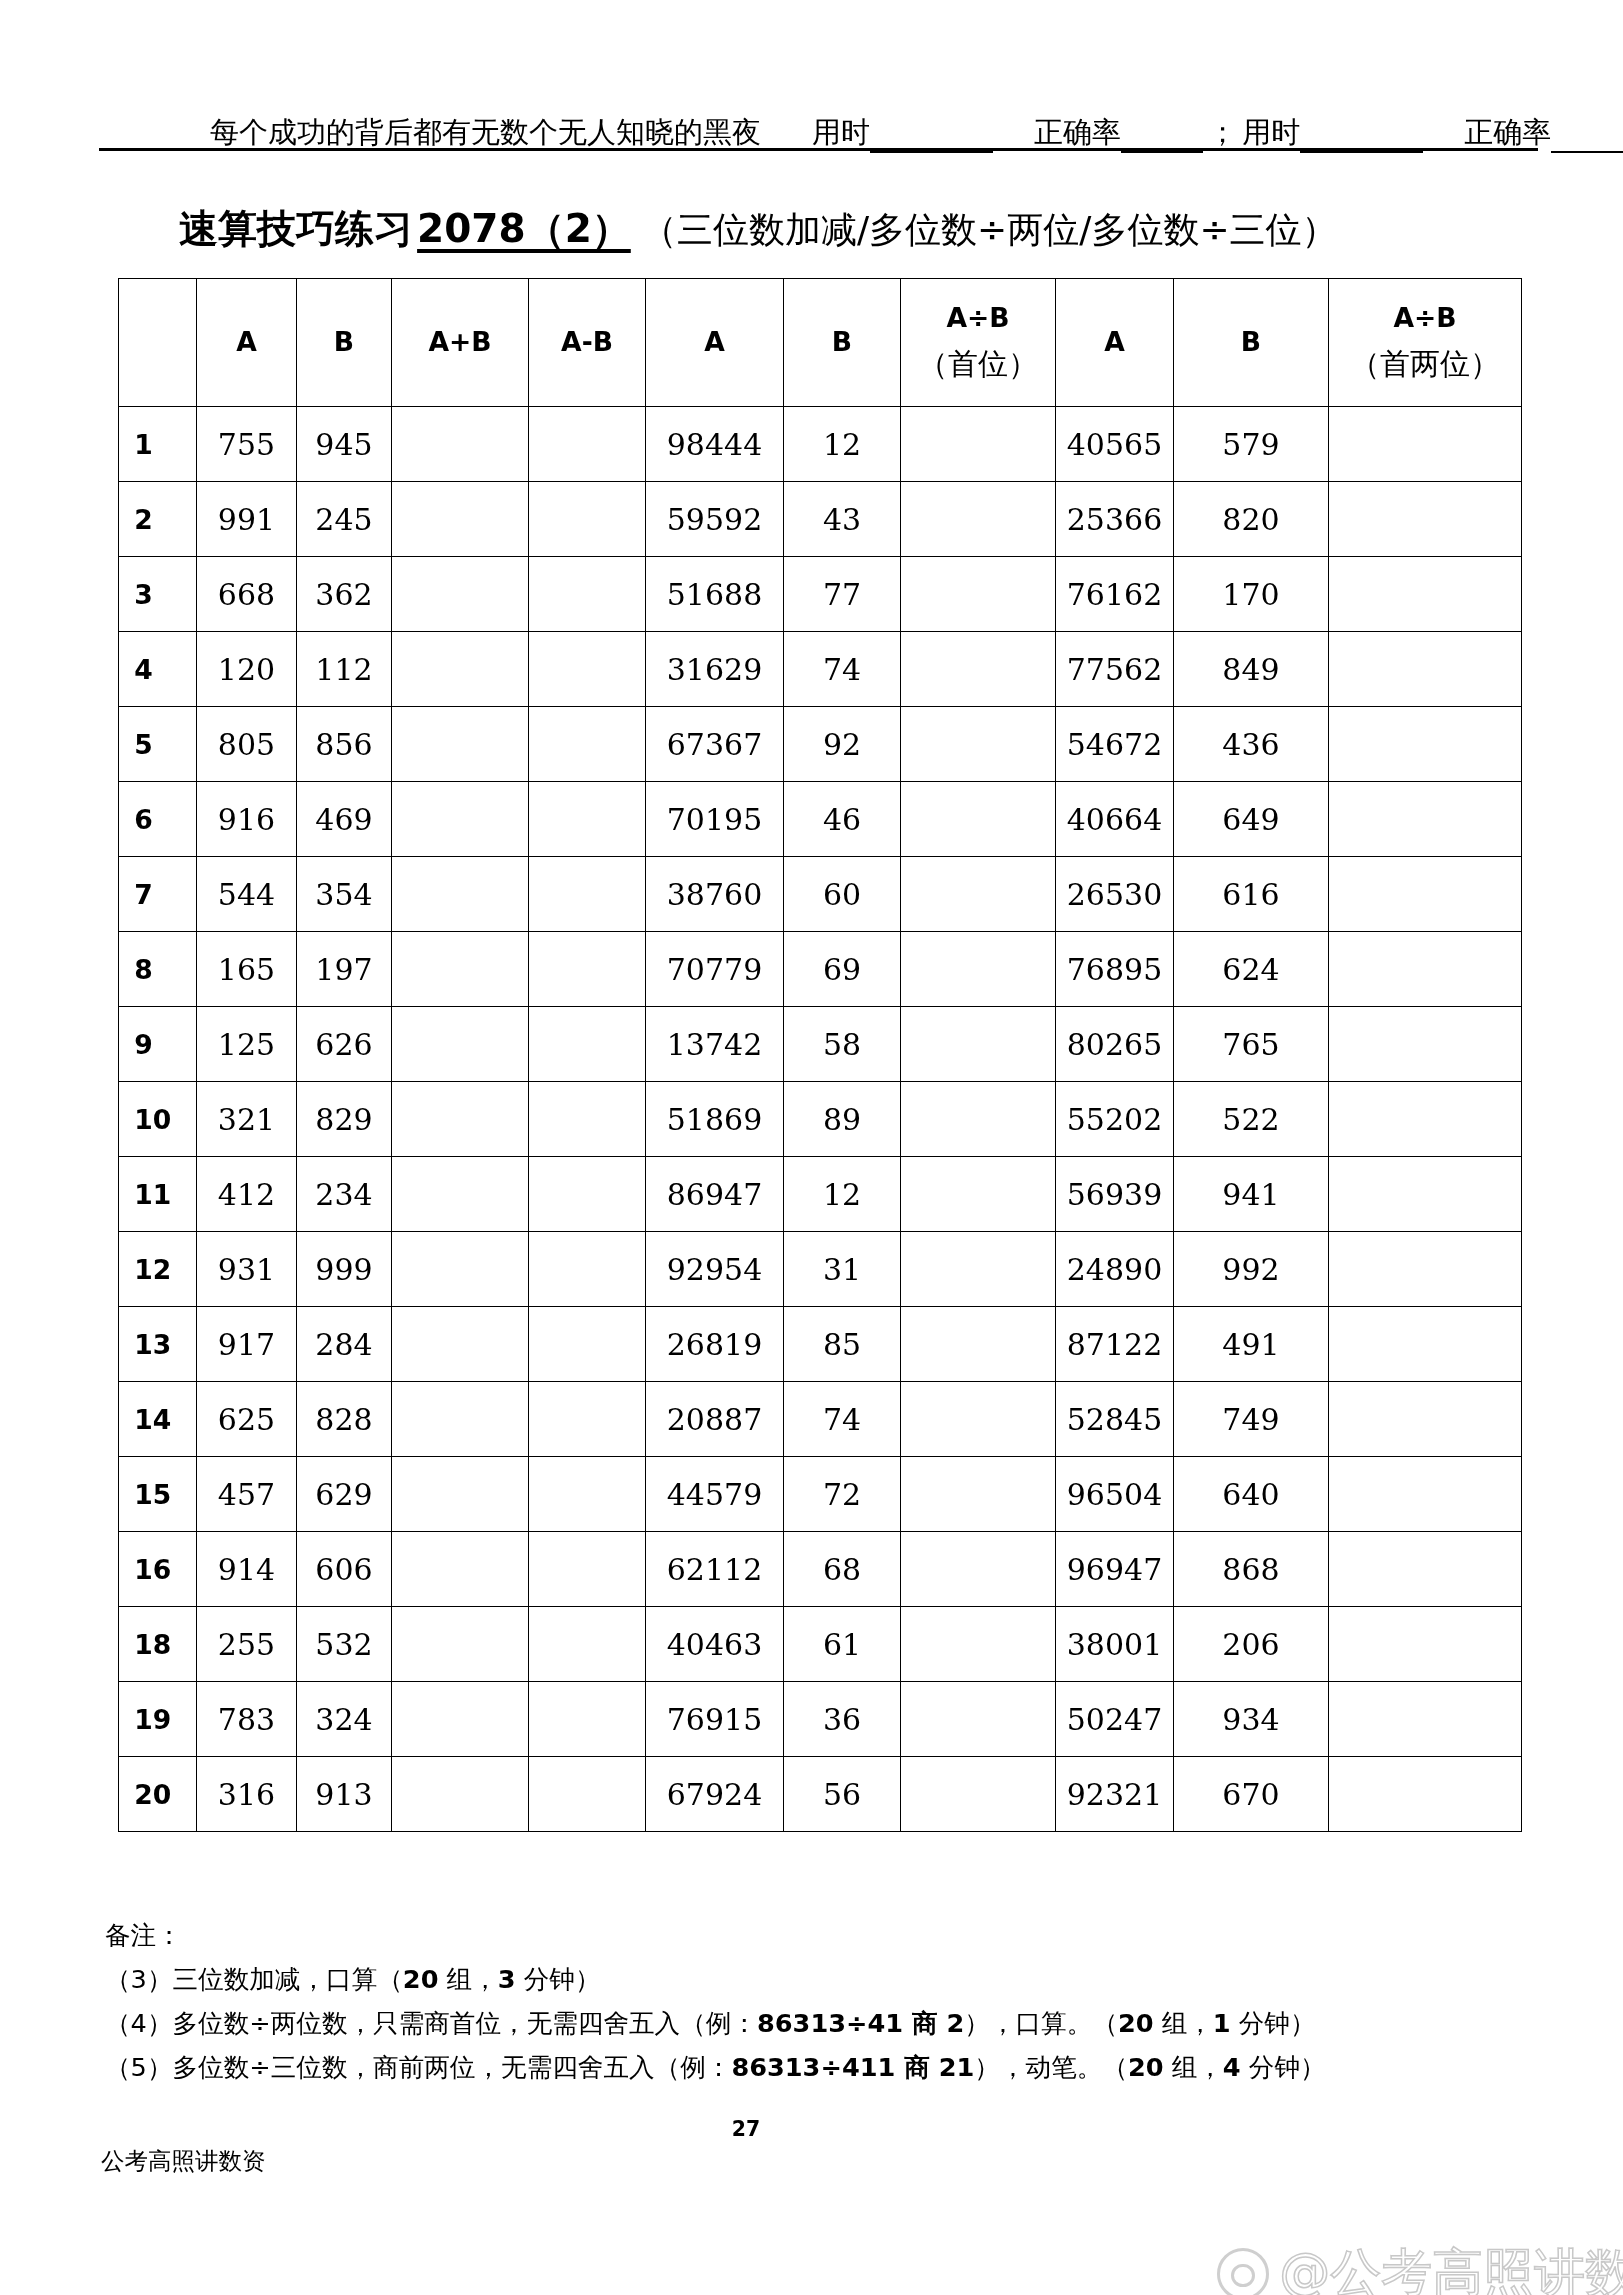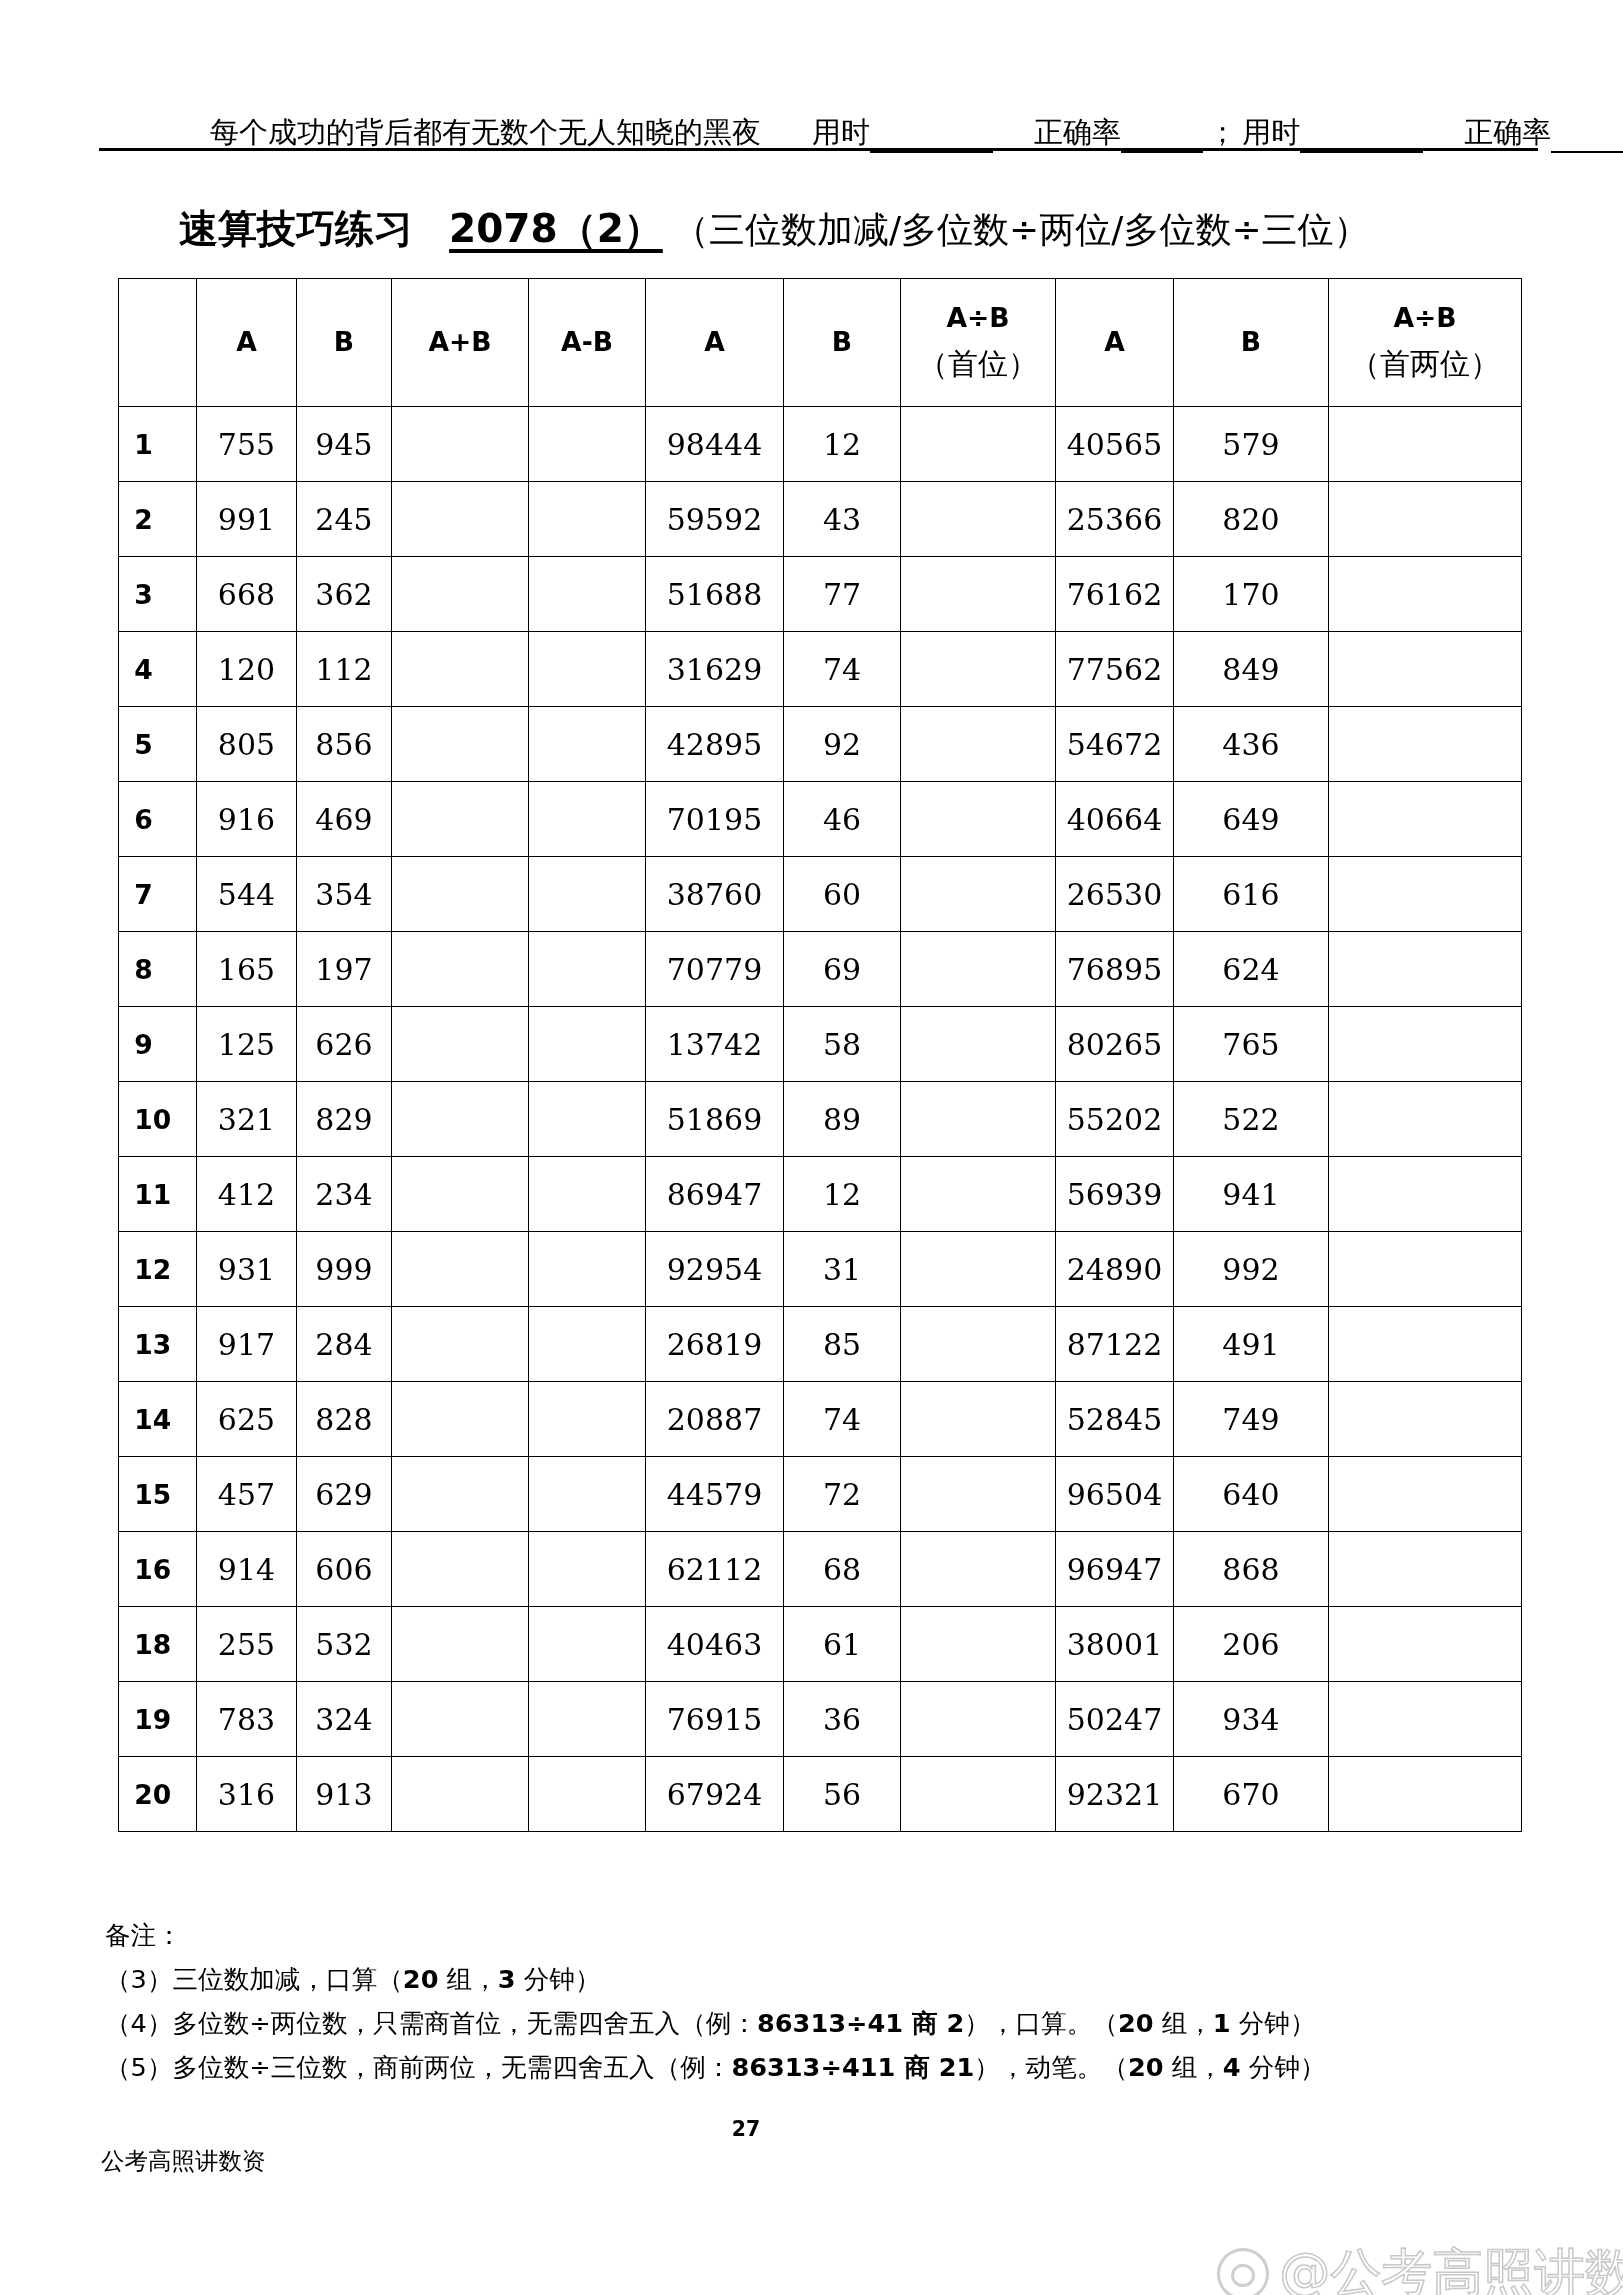--- a/index.html
+++ b/index.html
@@ -8,21 +8,21 @@
   .abs { position:absolute; }
   .hdr { top:113px; left:210px; font-family:"DejaVu Sans", sans-serif; font-size:29px;
          white-space:nowrap; display:flex; align-items:flex-end; }
   .hdr .motto { margin-right:51px; }
   .hdr .lbl { margin-right:0; }
   .hdr .blank { display:inline-block; border-bottom:2px solid #000; height:20.4px; margin-right:41px; }
   .rule { top:148px; left:99px; width:1439px; height:3.1px; background:#000; }
   .title { top:202px; left:179px; font-family:"DejaVu Sans", sans-serif; font-size:39px;
            white-space:nowrap; font-weight:bold; }
   .title .code { text-decoration:underline; text-decoration-thickness:3.6px; text-underline-offset:7.2px;
-                 padding-left:4.1px; padding-right:10.2px;margin-left:32px; }
+                 padding-left:4.1px; padding-right:10.2px; }
   .title .sub { font-weight:normal; font-size:36px; }
   table.grid { position:absolute; top:278px; left:118px; border-collapse:collapse; table-layout:fixed; }
   table.grid td, table.grid th { border:1.5px solid #000; padding:0; text-align:center; vertical-align:middle; }
   table.grid th { height:127px; font-family:"DejaVu Sans", sans-serif; font-weight:bold; font-size:26.6px; line-height:1.6; }
   table.grid th .cn { font-family:"DejaVu Serif", serif; font-weight:normal; font-size:30px; }
   table.grid td { height:74px; font-size:30px; }
   table.grid td.idx { font-family:"DejaVu Sans", sans-serif; font-weight:bold; text-align:left; padding-left:15.3px; font-size:26.6px; }
   .notes { left:105px; font-family:"DejaVu Sans", sans-serif; font-size:25.6px; white-space:nowrap; }
   .notes b { font-weight:bold; }
   .pagenum { top:2117px; left:0; width:1492px; text-align:center; font-family:"DejaVu Sans", sans-serif;
@@ -143,21 +143,21 @@
         <td>77562</td>
         <td>849</td>
         <td></td>
       </tr>
       <tr>
         <td class="idx">5</td>
         <td>805</td>
         <td>856</td>
         <td></td>
         <td></td>
-        <td>42895</td>
+        <td>67367</td>
         <td>92</td>
         <td></td>
         <td>54672</td>
         <td>436</td>
         <td></td>
       </tr>
       <tr>
         <td class="idx">6</td>
         <td>916</td>
         <td>469</td>

